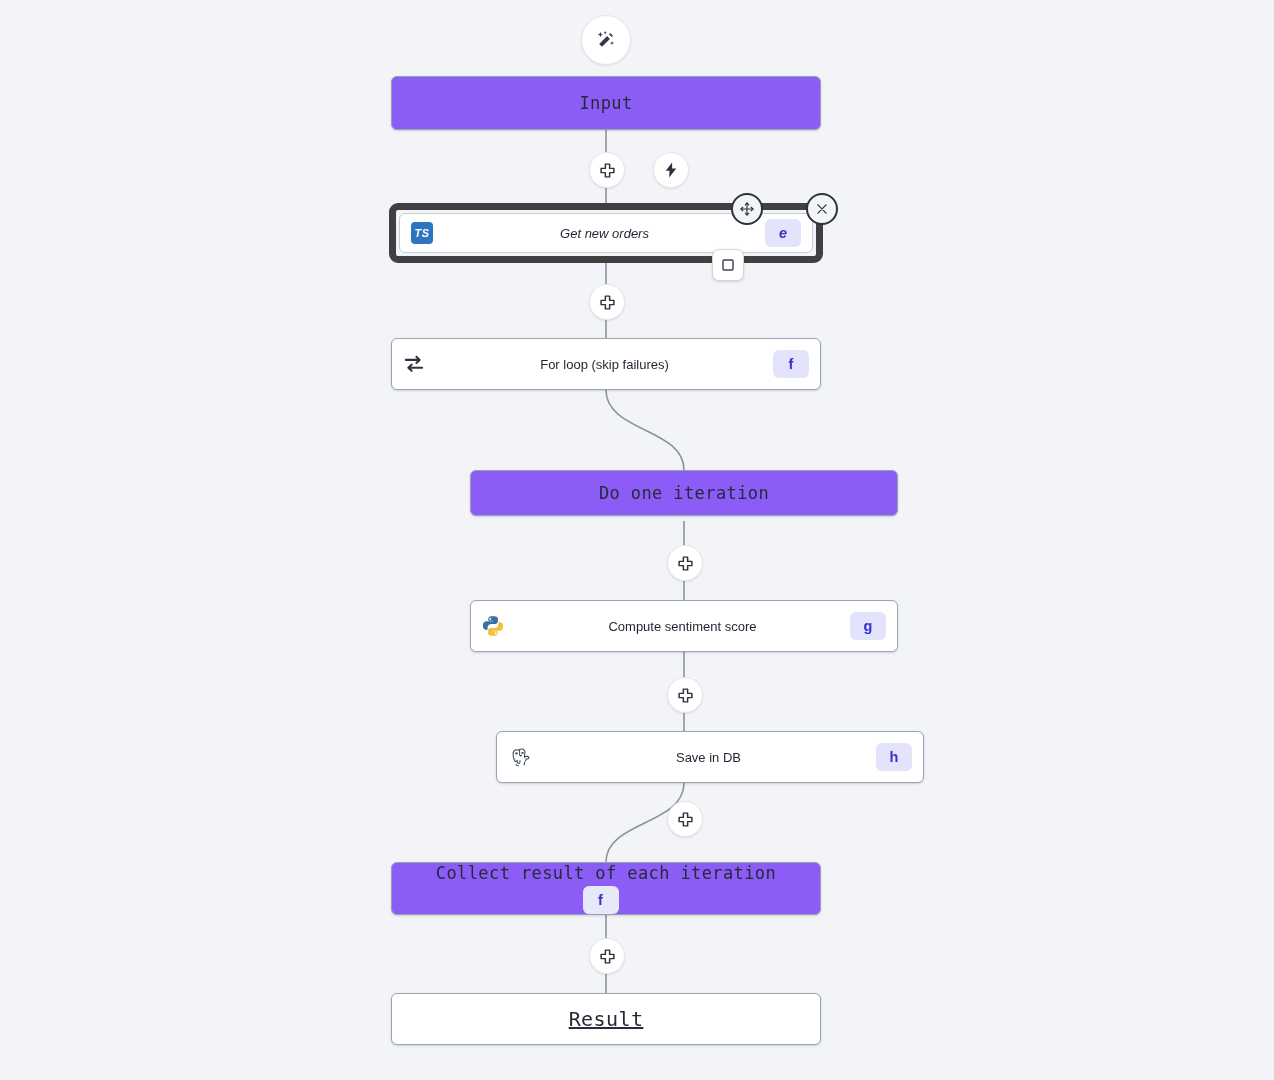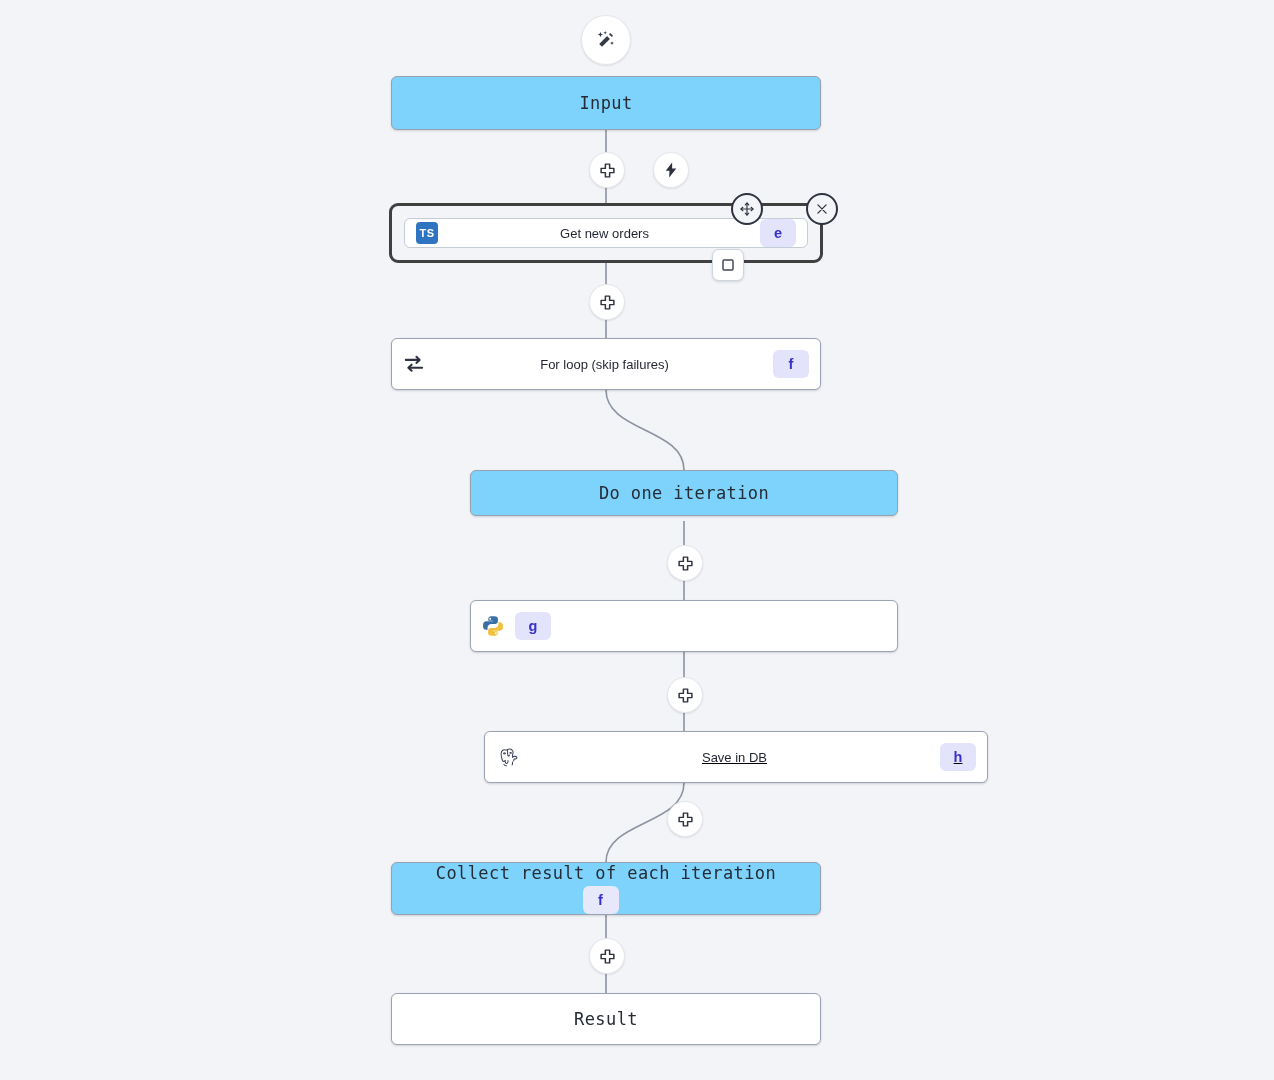--- a/index.html
+++ b/index.html
@@ -29,39 +29,40 @@
     box-sizing: border-box;
     display: flex;
     align-items: center;
     border-radius: 6px;
     border: 1px solid #9aa4b2;
     box-shadow: 0 1px 2px rgba(16,24,40,.10), 0 1px 3px rgba(16,24,40,.06);
     background: #ffffff;
     z-index: 3;
   }
   .node.virtual {
-    background: #7dd3fc;
+    background: #8b5cf6;
     border: 1px solid #97a2b0;
     justify-content: center;
   }
   .node.virtual .node-label {
     font-family: "DejaVu Sans Mono", "Liberation Mono", monospace;
     font-size: 17px;
     color: #262b36;
     letter-spacing: .4px;
   }
   .node.plain {
     background: #ffffff;
     justify-content: center;
   }
   .node.plain .node-label {
     font-family: "DejaVu Sans Mono", "Liberation Mono", monospace;
-    font-size: 17px;
+    font-size: 20px;
     color: #262b36;
     letter-spacing: .4px;
+    text-decoration: underline;
   }
   .node-icon {
     width: 44px;
     min-width: 44px;
     height: 100%;
     display: flex;
     align-items: center;
     justify-content: center;
   }
   .node-label {
@@ -87,25 +88,26 @@
   }
   .node.virtual .node-badge,
   .node.plain .node-badge {
     background: #e7e8f9;
   }
 
   
   .sel-wrap {
     position: absolute;
     box-sizing: border-box;
-    border: 3px solid #404040;
+    border: 7px solid #404040;
     border-radius: 9px;
-    padding: 12px;
+    padding: 3px;
     background: #f2f4f7;
     z-index: 5;
+    font-style: italic;
   }
   .sel-wrap .node {
     position: relative;
     left: 0; top: 0;
     width: 100%;
     height: 100%;
     box-shadow: none;
     border: 1px solid #c4ccd6;
   }
 
@@ -279,30 +281,31 @@
 
   <div class="node" style="left:470px; top:600px; width:428px; height:52px;">
     <span class="node-icon">
       <svg width="24" height="24" viewBox="0 0 24 24">
         <path d="M11.6 2.2 c-2.6 0-4.3 .55-4.3 2.5 v2.0 h4.5 v.62 H5.4 c-2.0 0-3.45 1.2-3.45 4.2 0 2.9 1.2 4.2 3.05 4.2 h1.6 v-2.3 c0-2.1 1.8-3.5 3.8-3.5 h3.9 c1.5 0 2.6-1.15 2.6-2.6 V4.7 c0-1.6-1.3-2.5-3.5-2.5 z" fill="#3a6fa5"></path>
         <circle cx="9.2" cy="4.7" r=".95" fill="#ffffff"></circle>
         <path d="M12.4 21.8 c2.6 0 4.3-.55 4.3-2.5 v-2.0 h-4.5 v-.62 h6.4 c2.0 0 3.45-1.2 3.45-4.2 0-2.9-1.2-4.2-3.05-4.2 h-1.6 v2.3 c0 2.1-1.8 3.5-3.8 3.5 H9.7 c-1.5 0-2.6 1.15-2.6 2.6 v2.62 c0 1.6 1.3 2.5 3.5 2.5 z" fill="#f2c03e"></path>
         <circle cx="14.8" cy="19.3" r=".95" fill="#ffffff"></circle>
       </svg>
     </span>
+    <span class="node-label">Compute sentiment score</span>
     <span class="node-badge">g</span>
   </div>
 
   <div class="circ-btn" style="left:667px; top:677px; width:34px; height:34px;">
     <svg width="17" height="17" viewBox="0 0 24 24">
       <path d="M9 3 h6 v6 h6 v6 h-6 v6 h-6 v-6 h-6 v-6 h6 z" fill="#ffffff" stroke="#2d323e" stroke-width="2.1" stroke-linejoin="round"></path>
     </svg>
   </div>
 
-  <div class="node" style="left:484px; top:731px; width:504px; height:52px;text-decoration:underline;">
+  <div class="node" style="left:496px; top:731px; width:428px; height:52px;">
     <span class="node-icon">
       <svg width="25" height="25" viewBox="0 0 24 24">
         <g fill="none" stroke="#3f4659" stroke-width="1.0" stroke-linejoin="round" stroke-linecap="round">
           <path d="M17.9 15.4 c.25-2.0 .18-2.3 1.7-1.97 .38 .03 .87-.2 1.16-.5 .62-.63 .18-1.9-1.3-2.0 -2.9-.2-2.7 1.1-2.7 1.1 s-.02-2.6 .35-3.6 c.4-1.1 .12-2.6-.5-3.3 -1.0-1.2-3.4-1.35-5.2-.5 -.9 .4-2.6-.25-3.5 .15 -1.6 .72-2.1 2.4-2.05 3.9 .05 1.55 .45 3.6 .9 5.0 .42 1.3 1.0 2.3 1.75 2.25 .55-.04 .95-.6 1.4-1.2"></path>
           <path d="M12.0 4.8 c.1 2.2-.02 4.5 .35 5.3 .38 .8 1.15 .35 1.6-.35"></path>
           <path d="M9.7 15.4 c-.1 .45 .05 .9 .3 1.45 .5 1.1 1.6 1.3 2.2 .05 .25-.5 .35-1.4 .3-2.0"></path>
           <path d="M8.55 18.6 c.4 1.0 1.15 1.55 2.5 1.35"></path>
           <path d="M16.8 16.3 c.0 1.3 .1 2.3-.35 2.9"></path>
           <path d="M9.1 7.5 a.9 .55 0 1 0 .02 0 z"></path>
           <path d="M15.0 7.1 a.7 .45 0 1 0 .02 0 z"></path>

